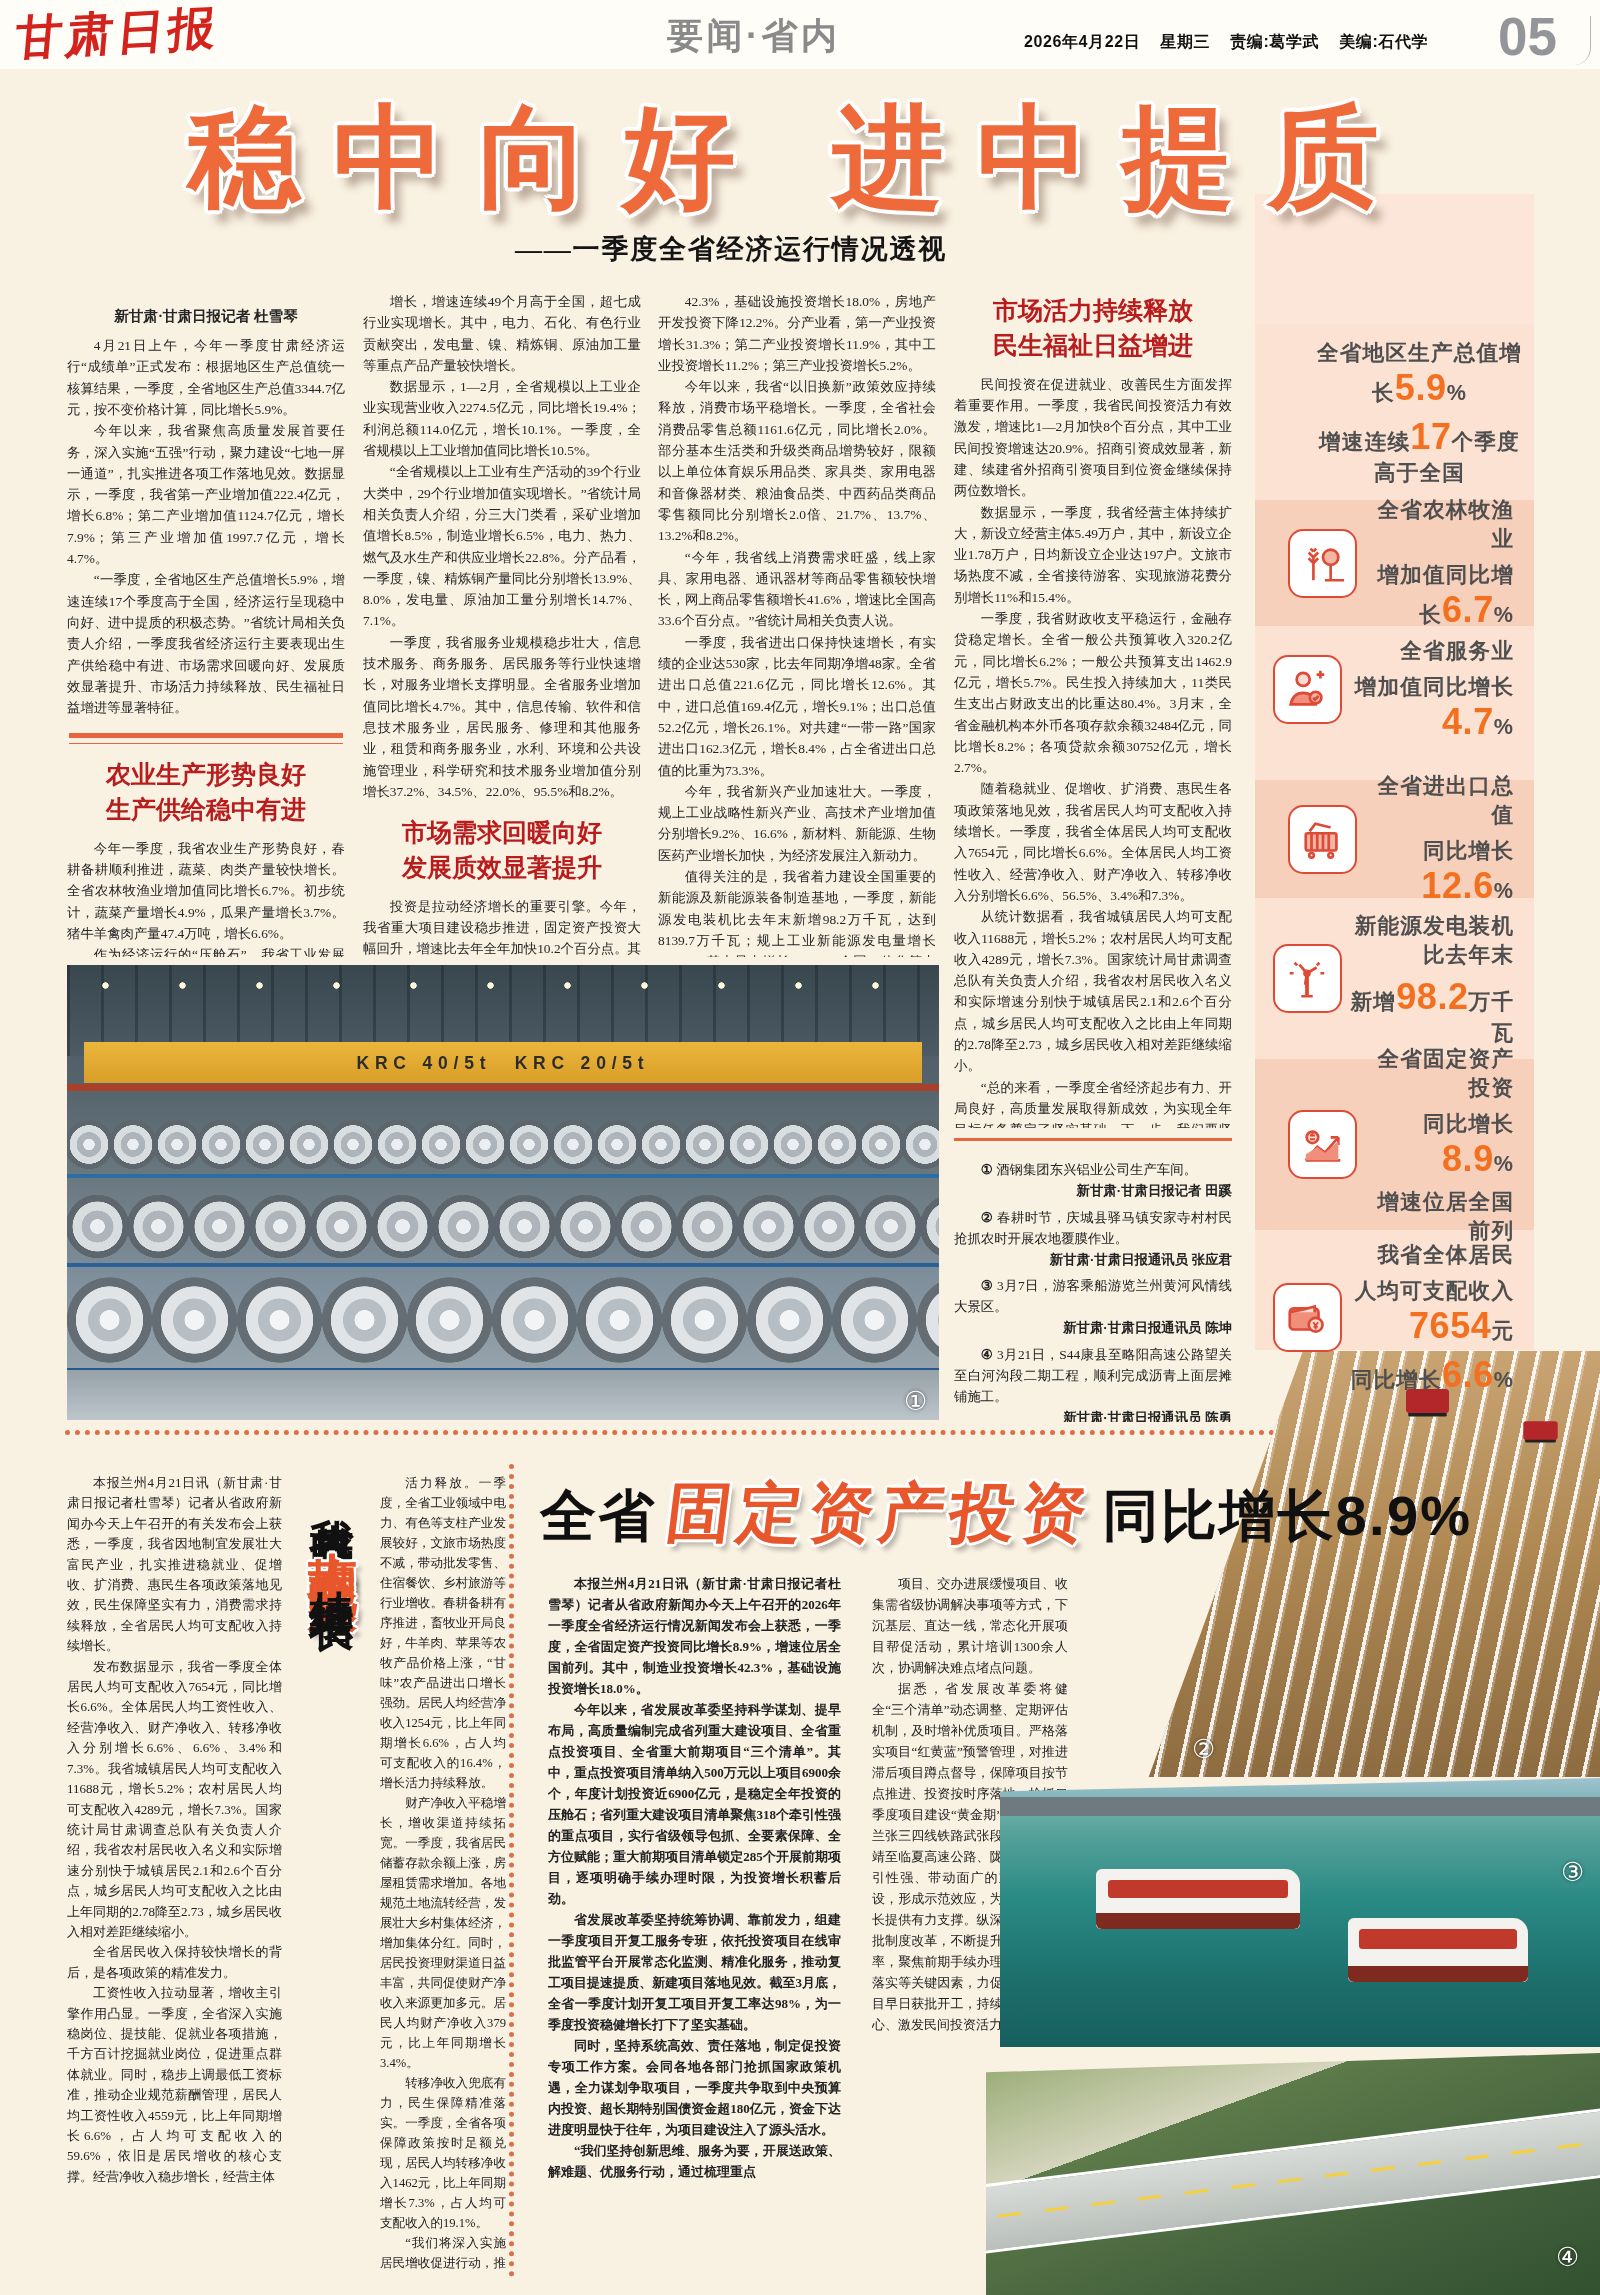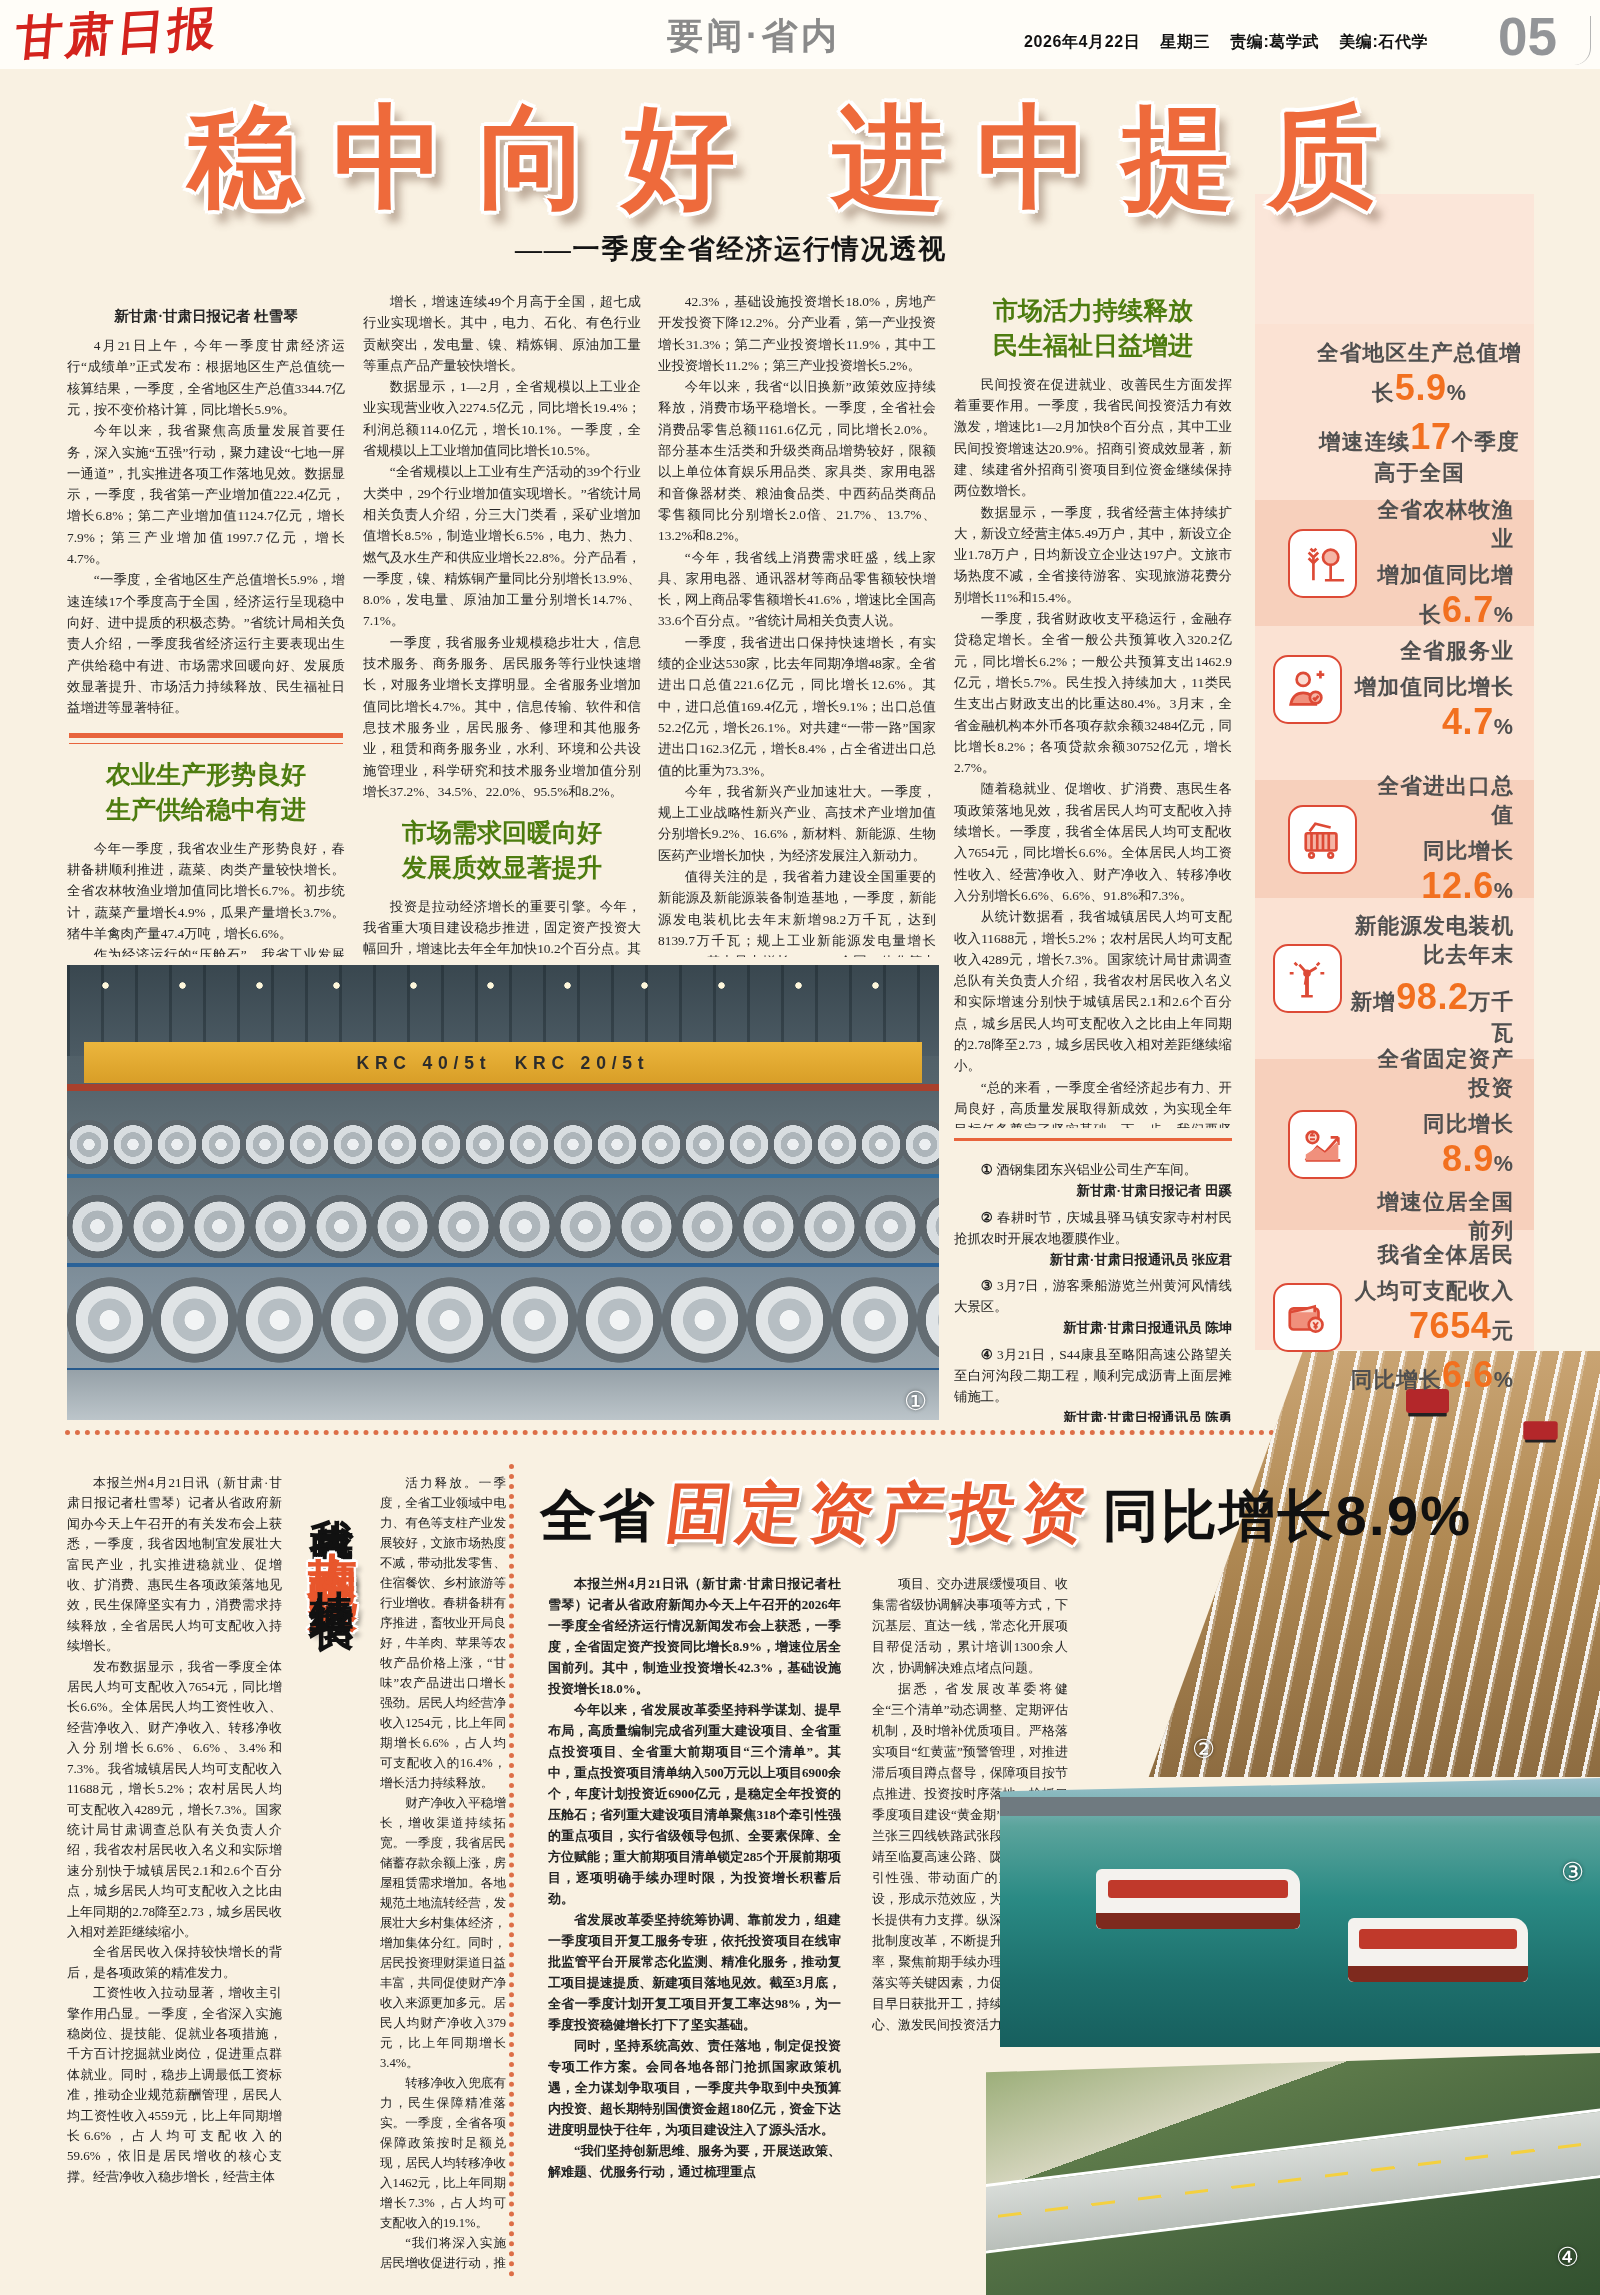--- a/index.html
+++ b/index.html
@@ -29,21 +29,21 @@
                     9.3px 11.7px 8.2px rgba(110,80,60,.45);}
   .subtitle{position:absolute;left:0;top:231px;width:1600px;text-align:center;
         transform:translateX(-69px);font-size:27px;font-weight:900;color:#151515;letter-spacing:1.8px;}
 
   
   .col{position:absolute;top:291px;width:278px;height:666px;overflow:hidden;
        font-size:13.4px;line-height:21.3px;text-align:justify;color:#262626;}
   .para{margin:0;text-indent:2em;}
   .byline{text-align:center;font-weight:bold;font-size:14.6px;margin-bottom:8.2px;text-indent:0;}
   .rule2{border-top:5.3px solid #e8643c;border-bottom:1.8px solid #e8643c;height:4.7px;margin:15px 2.3px 5.8px;}
-  .subhead{font-family:"Liberation Sans","DejaVu Sans",sans-serif;font-weight:900;color:#4d7c0f;
+  .subhead{font-family:"Liberation Sans","DejaVu Sans",sans-serif;font-weight:900;color:#b91c1c;
        font-size:25px;line-height:35px;text-align:center;margin:13px 0 10.5px;text-indent:0;}
   .caprule{position:absolute;left:954px;top:1138px;width:278px;border-top:3.5px solid #e8643c;}
   .captions{position:absolute;left:954px;top:1153px;width:278px;height:269px;overflow:hidden;
        font-size:13.4px;line-height:21px;text-align:justify;}
   .cap-text{margin:5.8px 0 0;text-indent:2em;}
   .cap-num{font-weight:bold;}
   .cap-credit{margin:0 0 4.7px;text-align:right;font-weight:bold;
        font-family:"Liberation Sans","DejaVu Sans",sans-serif;font-size:13.4px;}
 
   
@@ -199,21 +199,21 @@
       <p class="para">值得关注的是，我省着力建设全国重要的新能源及新能源装备制造基地，一季度，新能源发电装机比去年末新增98.2万千瓦，达到8139.7万千瓦；规上工业新能源发电量增长10.8%，其中风电增长18.3%。全国一体化算力网络国家枢纽节点加速推进，庆阳数据中心集群智算规模达14.2万P。</p>
     </div>
 </div>
 
 <div class="col" style="left:954px;height:837px;">
   <p class="subhead" style="margin-top:2.3px;"><span>市场活力持续释放</span><br><span>民生福祉日益增进</span></p>
   <div>
       <p class="para">民间投资在促进就业、改善民生方面发挥着重要作用。一季度，我省民间投资活力有效激发，增速比1—2月加快8个百分点，其中工业民间投资增速达20.9%。招商引资成效显著，新建、续建省外招商引资项目到位资金继续保持两位数增长。</p>
       <p class="para">数据显示，一季度，我省经营主体持续扩大，新设立经营主体5.49万户，其中，新设立企业1.78万户，日均新设立企业达197户。文旅市场热度不减，全省接待游客、实现旅游花费分别增长11%和15.4%。</p>
       <p class="para">一季度，我省财政收支平稳运行，金融存贷稳定增长。全省一般公共预算收入320.2亿元，同比增长6.2%；一般公共预算支出1462.9亿元，增长5.7%。民生投入持续加大，11类民生支出占财政支出的比重达80.4%。3月末，全省金融机构本外币各项存款余额32484亿元，同比增长8.2%；各项贷款余额30752亿元，增长2.7%。</p>
-      <p class="para">随着稳就业、促增收、扩消费、惠民生各项政策落地见效，我省居民人均可支配收入持续增长。一季度，我省全体居民人均可支配收入7654元，同比增长6.6%。全体居民人均工资性收入、经营净收入、财产净收入、转移净收入分别增长6.6%、6.6%、91.8%和7.3%。</p>
+      <p class="para">随着稳就业、促增收、扩消费、惠民生各项政策落地见效，我省居民人均可支配收入持续增长。一季度，我省全体居民人均可支配收入7654元，同比增长6.6%。全体居民人均工资性收入、经营净收入、财产净收入、转移净收入分别增长6.6%、56.5%、3.4%和7.3%。</p>
       <p class="para">从统计数据看，我省城镇居民人均可支配收入11688元，增长5.2%；农村居民人均可支配收入4289元，增长7.3%。国家统计局甘肃调查总队有关负责人介绍，我省农村居民收入名义和实际增速分别快于城镇居民2.1和2.6个百分点，城乡居民人均可支配收入之比由上年同期的2.78降至2.73，城乡居民收入相对差距继续缩小。</p>
       <p class="para">“总的来看，一季度全省经济起步有力、开局良好，高质量发展取得新成效，为实现全年目标任务奠定了坚实基础。下一步，我们要坚持稳中求进工作总基调，大力实施‘五强’行动，千方百计补短板、强弱项，推动经济实现质的有效提升和量的合理增长，实现‘十五五’良好开局。”省统计局相关负责人说。</p>
     </div>
 </div>
 
 <div class="caprule"></div>
 <div class="captions">
   <p class="cap-text"><span class="cap-num">①</span> <span>酒钢集团东兴铝业公司生产车间。</span></p>
   <p class="cap-credit">新甘肃·甘肃日报记者 田蹊</p>
   <p class="cap-text"><span class="cap-num">②</span> <span>春耕时节，庆城县驿马镇安家寺村村民抢抓农时开展农地覆膜作业。</span></p>

